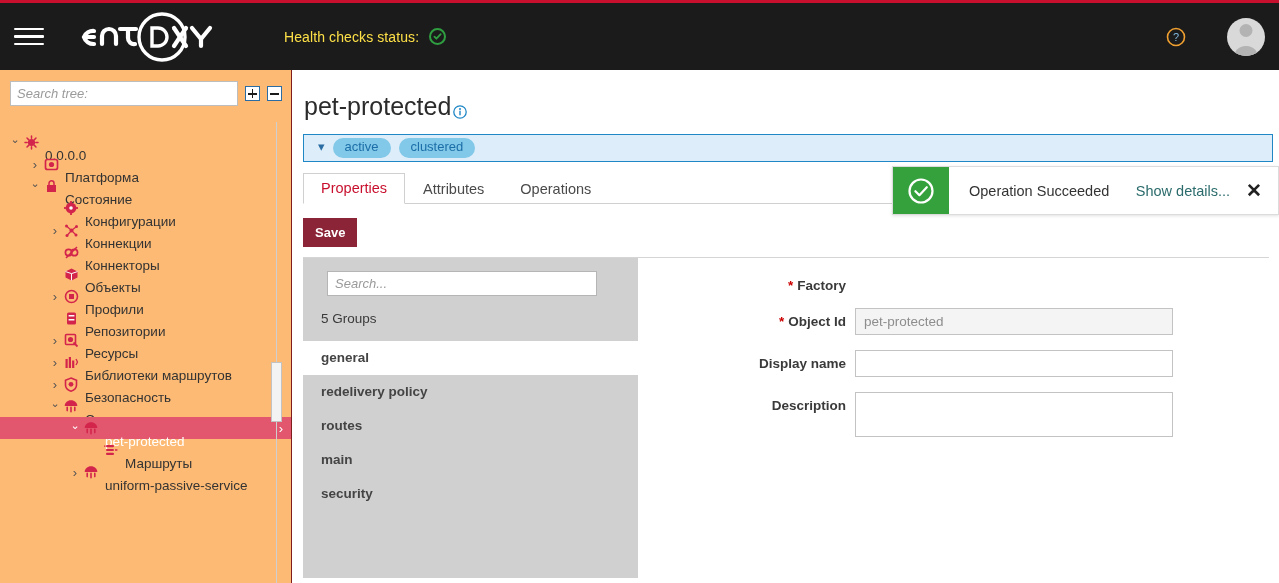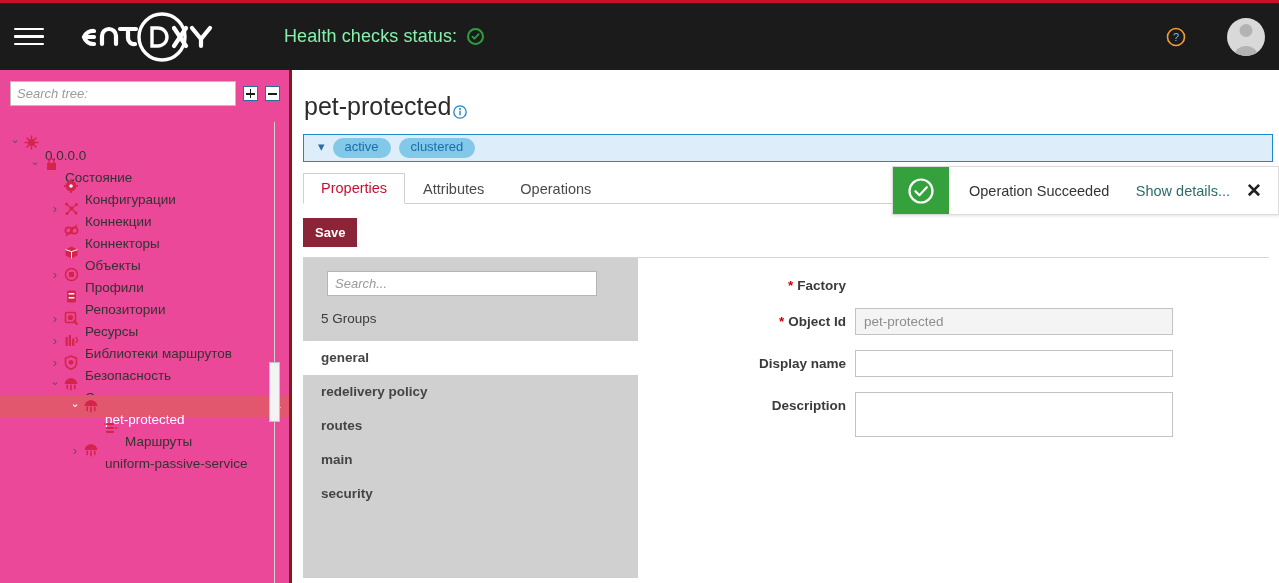--- a/index.html
+++ b/index.html
@@ -27,21 +27,21 @@
     display: flex; flex-direction: column;
     justify-content: center; gap: 5px;
     cursor: pointer;
   }
   #hamburger i { display: block; height: 2.5px; background: #fff; border-radius: 1px; }
   #logo { margin-left: 20px; display: flex; align-items: center; height: 56px; }
   #health {
     margin-left: 62px;
     display: flex; align-items: center; gap: 10px;
   }
-  #health .lbl { color: #86efac; font-size: 18px; letter-spacing: .1px; }
+  #health .lbl { color: #fde047; font-size: 14px; letter-spacing: .1px; }
   .chk-circle {
     width: 17px; height: 17px; border-radius: 50%;
     border: 2px solid #2f9e41;
     display: flex; align-items: center; justify-content: center;
   }
   .chk-circle svg { display: block; }
   #header-right {
     position: absolute; right: 14px; top: 0; height: 67px;
     display: flex; align-items: center; gap: 40px;
   }
@@ -57,22 +57,22 @@
   }
   #avatar .body {
     position: absolute; left: 50%; bottom: -9px; transform: translateX(-50%);
     width: 25px; height: 19px; border-radius: 12px 12px 0 0; background: #b3b3b3;
   }
   
   #main { display: flex; height: 513px; width: 100%; }
   
   #sidebar {
     width: 292px; min-width: 292px; height: 100%;
-    background: #ec4899;
-    border-right: 3px solid #7f1d1d;
+    background: #fdba74;
+    border-right: 1px solid #7f1d1d;
     position: relative;
     overflow: hidden;
   }
   #tree-search-row {
     display: flex; align-items: center; gap: 7px;
     padding: 11px 9px 10px 10px;
   }
   #tree-search {
     flex: 1; height: 25px;
     border: 1px solid #bdbdbd; background: #fff;
@@ -332,20 +332,30 @@
           <span class="arrow down"></span>
           <span class="ticon">
             <svg width="15" height="15" viewBox="0 0 15 15">
               <circle cx="7.5" cy="7.5" r="3.6" fill="#d3254c"></circle>
         <g stroke="#d3254c" stroke-width="1.5" stroke-linecap="round">
         <path d="M7.5 1 v2.2M7.5 11.8 v2.2M1 7.5 h2.2M11.8 7.5 h2.2M3 3 l1.6 1.6M10.4 10.4 l1.6 1.6M12 3 l-1.6 1.6M4.6 10.4 L3 12"></path>
               </g>
             </svg>
           </span>
           <span class="tlabel">0.0.0.0</span>
+        </div>
+        <div class="tnode" style="padding-left: 28px;">
+          <span class="arrow right"></span>
+          <span class="ticon">
+            <svg width="15" height="15" viewBox="0 0 15 15">
+              <rect x="1.5" y="2.5" width="12" height="10" rx="2" fill="none" stroke="#d3254c" stroke-width="1.7"></rect>
+              <circle cx="7.5" cy="7.5" r="2.6" fill="#d3254c"></circle>
+            </svg>
+          </span>
+          <span class="tlabel">Платформа</span>
         </div>
         <div class="tnode" style="padding-left: 28px;">
           <span class="arrow down"></span>
           <span class="ticon">
             <svg width="15" height="15" viewBox="0 0 15 15">
               <path d="M3 6 h9 v7 h-9 z" fill="#d3254c"></path>
               <path d="M5 6 V4.2 a2.5 2.5 0 0 1 5 0 V6" fill="none" stroke="#d3254c" stroke-width="1.5"></path>
             </svg>
           </span>
           <span class="tlabel">Состояние</span>

